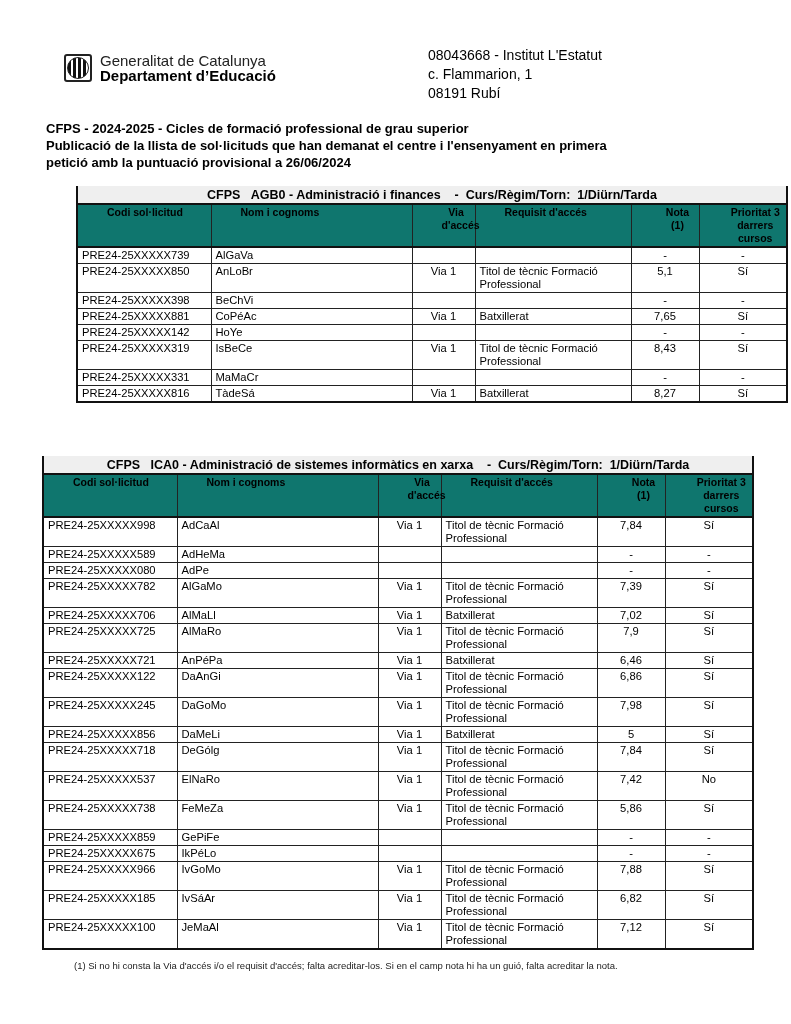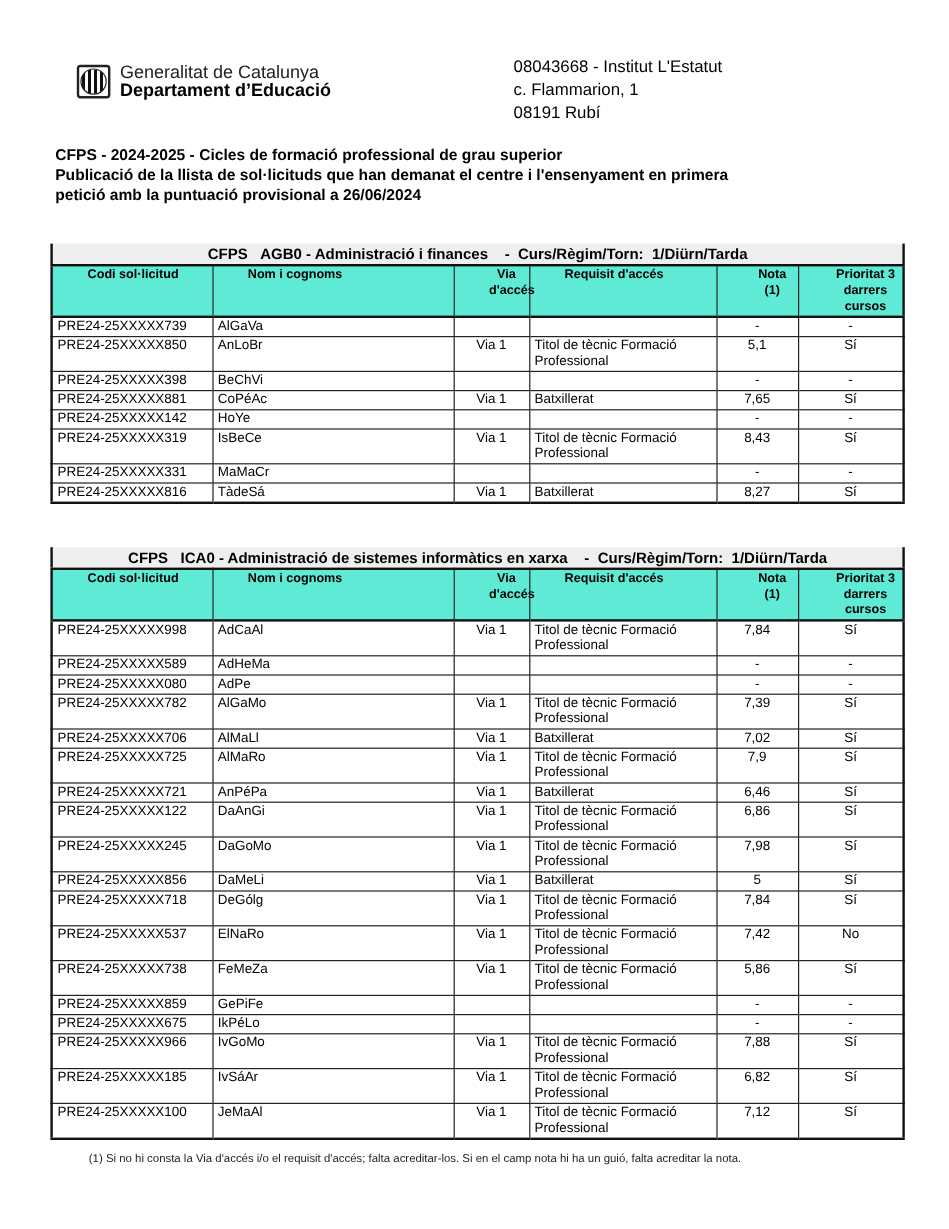--- a/index.html
+++ b/index.html
@@ -27,28 +27,28 @@
   table.lst {
     position: absolute; left: 42px; width: 710px; border-collapse: collapse;
     font-size: 11.2px; table-layout: fixed;
     border-left: 2px solid #111; border-right: 2px solid #111;
   }
   table.lst td, table.lst th { border: 1px solid #222; padding: 1px 4px; vertical-align: top; line-height: 13px; }
   table.lst tr.title th {
     background: #efefef; font-size: 12.5px; font-weight: bold; text-align: center;
     border-top: none; border-bottom: 2px solid #111; padding: 2px 4px 1px; line-height: 14px;
   }
-  table.lst tr.hdr th { background: #5eead4; font-weight: bold; font-size: 10.5px; text-align: left; padding-left: 29px; }
+  table.lst tr.hdr th { background: #0f766e; font-weight: bold; font-size: 10.5px; text-align: left; padding-left: 29px; }
   table.lst tr.hdr th.c { text-align: center; }
   table.lst tr.hdr th { border-bottom: 2px solid #111; height: 38px; }
   table.lst td.code { text-align: left; }
   table.lst td.c { text-align: center; }
   table.lst tr:last-child td { border-bottom: 2px solid #111; }
 
-  .t1 { top: 203px; }
+  .t1 { top: 186px; margin-left: 34px; }
   .t2 { top: 456px; }
 
   .footnote { position: absolute; left: 46px; top: 960px; font-size: 9.5px; color: #222; margin-left: 28px; }
 </style>
 </head>
 <body>
 
 <div class="logo">
   <div class="logo-mark">
       <div class="inner"></div>

